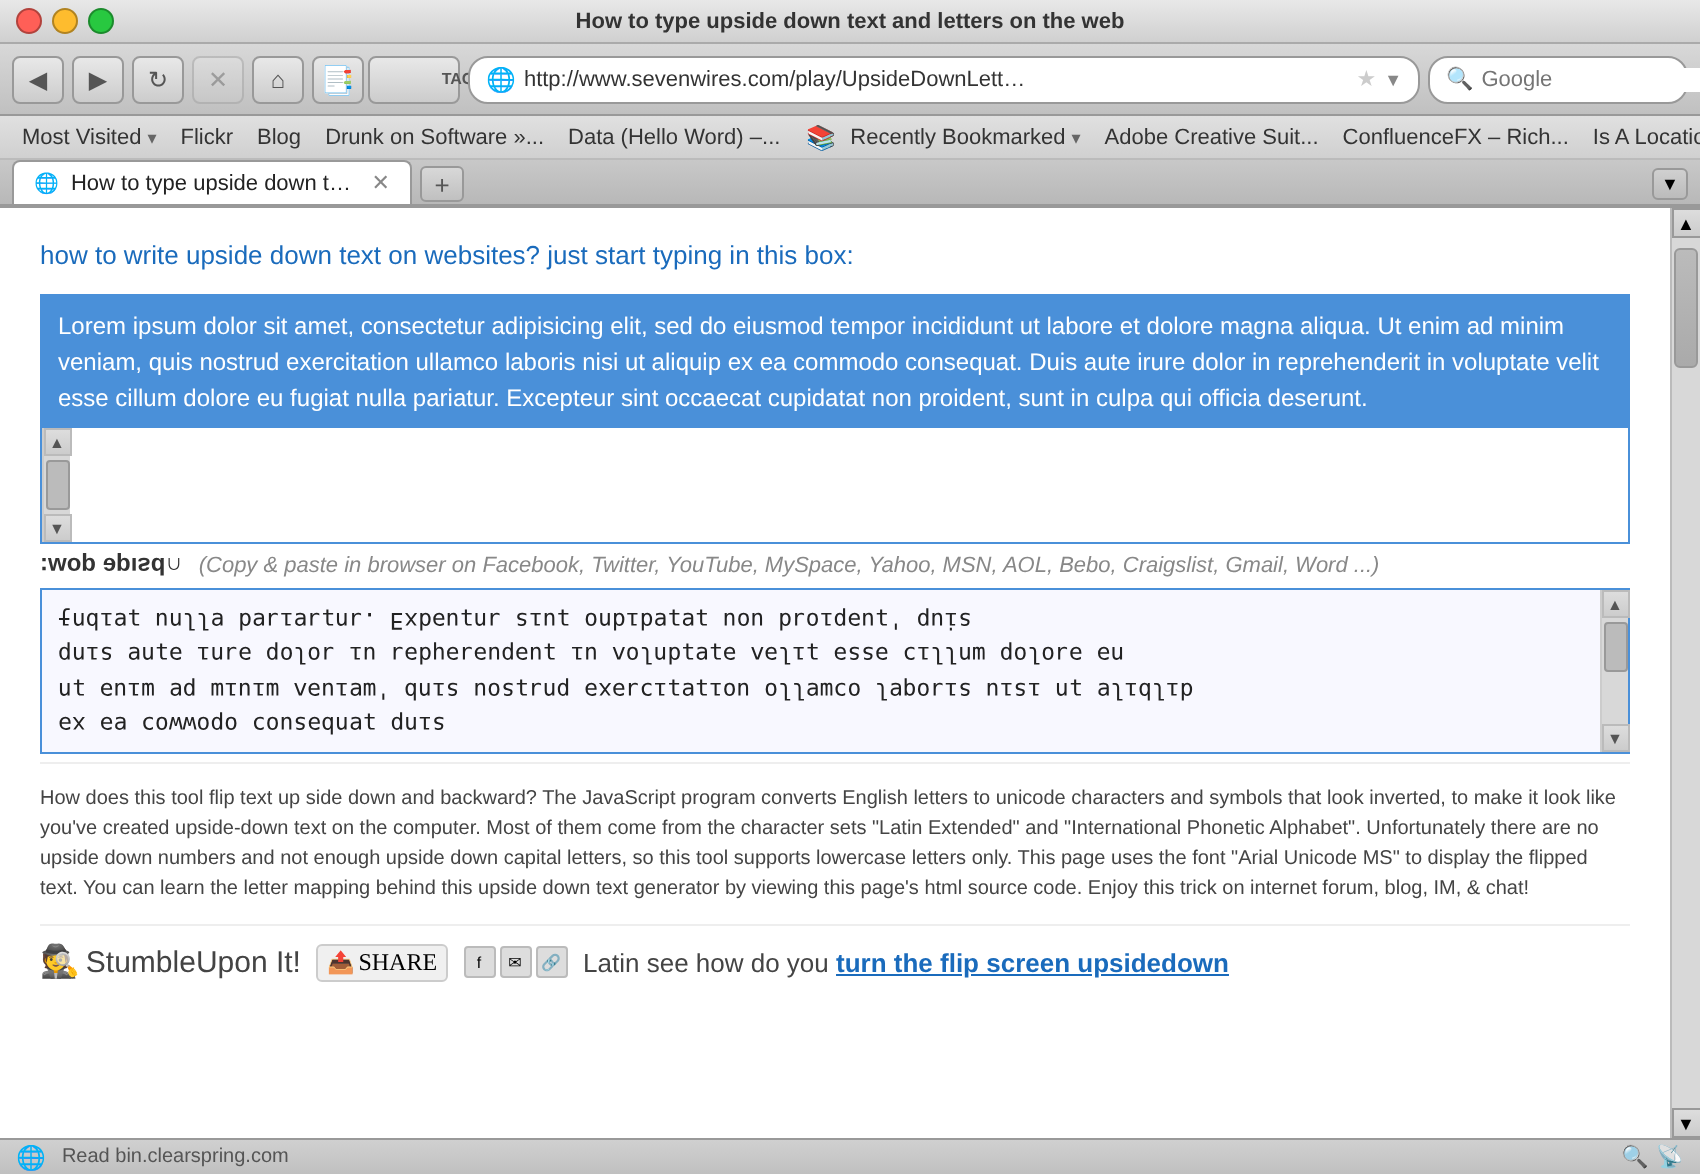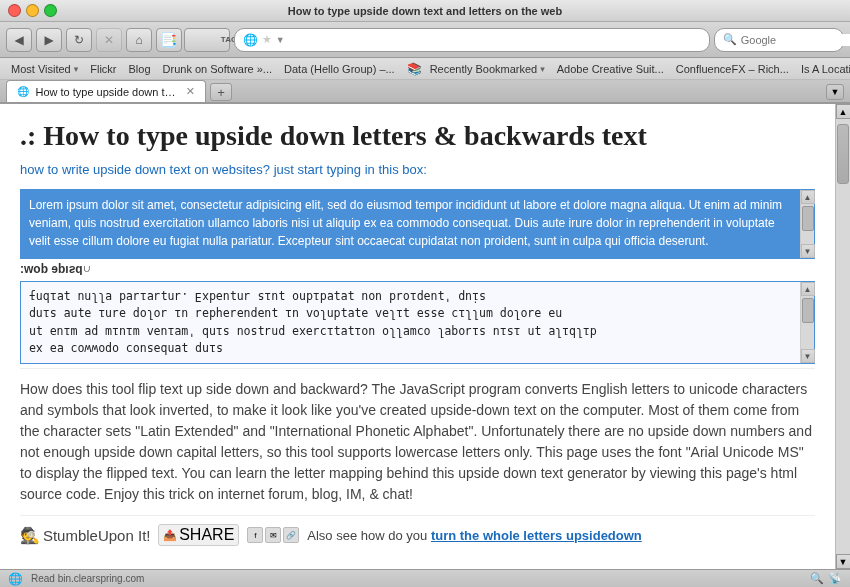--- a/index.html
+++ b/index.html
@@ -272,21 +272,21 @@
       border-radius: 4px;
       font-size: 11px;
       color: #555;
       padding: 2px 6px;
       cursor: pointer;
       text-align: center;
       width: 100%;
       margin-top: 4px;
     }
     .info-text {
-      font-size: 14px;
+      font-size: 10px;
       color: #444;
       line-height: 1.5;
     }
 
     
     .share-bar {
       display: flex;
       align-items: center;
       gap: 8px;
       padding-top: 8px;
@@ -373,20 +373,21 @@
 
     <div style="display:flex;gap:2px;align-items:center;">
       <div class="nav-btn" style="width:26px;font-size:14px;">📑</div>
       <div class="tag-btn">
         <span style="font-size:8px;font-weight:bold;">TAG</span>
       </div>
     </div>
 
     <div class="address-bar-wrap">
       <span style="font-size:12px;color:#555;">🌐</span>
+      <input type="text" value="http://www.sevenwires.com/play/UpsideDownLett…" style="">
       <span style="color:#ccc;cursor:pointer;">★</span>
       <span style="color:#888;font-size:9px;">▼</span>
     </div>
 
     <div class="search-bar-wrap">
       <span style="color:#888;font-size:11px;">🔍</span>
       <input type="text" placeholder="Google" style="">
 
     </div>
   </div>
@@ -399,21 +400,21 @@
     <div class="bm-item">
       <span>Flickr</span>
     </div>
     <div class="bm-item">
       <span>Blog</span>
     </div>
     <div class="bm-item">
       <span>Drunk on Software »...</span>
     </div>
     <div class="bm-item">
-      <span>Data (Hello Group) –...</span>
+      <span>Data (Hello Word) –...</span>
     </div>
     <div class="bm-separator"></div>
     <div style="display:flex;align-items:center;gap:2px;">
       <span style="font-size:12px;">📚</span>
     </div>
     <div class="bm-item">
       <span>Recently Bookmarked</span>
       <span class="bm-arrow">▾</span>
     </div>
     <div class="bm-item">
@@ -436,37 +437,37 @@
     </div>
     <div class="tab-new">+</div>
     <div style="margin-left:auto;display:flex;align-items:center;padding-bottom:2px;">
       <div style="background:linear-gradient(to bottom,#d0d0d0,#bbb);border:1px solid #999;border-radius:3px;width:18px;height:16px;display:flex;align-items:center;justify-content:center;font-size:9px;cursor:pointer;">▼</div>
     </div>
   </div>
 
   <div class="content-area" style="flex:1;">
     <div class="page-content">
 
-      <div class="page-title">.: How to type upside down letters &amp; backwards text</div>
 
       <div class="page-subtitle">how to write upside down text on websites? just start typing in this box:</div>
 
-      <div class="text-box-wrap" style="min-height:70px;">
+      <div class="text-box-wrap" style="min-height:70px;flex-direction:column;">
         <div class="text-box-inner selected-text">Lorem ipsum dolor sit amet, consectetur adipisicing elit, sed do eiusmod tempor incididunt ut labore et dolore magna aliqua. Ut enim ad minim veniam, quis nostrud exercitation ullamco laboris nisi ut aliquip ex ea commodo consequat. Duis aute irure dolor in reprehenderit in voluptate velit esse cillum dolore eu fugiat nulla pariatur. Excepteur sint occaecat cupidatat non proident, sunt in culpa qui officia deserunt.</div>
         <div class="text-box-scrollbar">
           <div class="text-box-sb-btn">▲</div>
           <div class="text-box-sb-track">
             <div class="text-box-sb-thumb"></div>
           </div>
           <div class="text-box-sb-btn">▼</div>
         </div>
       </div>
 
       <div style="display:flex;align-items:center;gap:8px;margin-bottom:4px;">
         <span style="font-size:12px;font-weight:bold;color:#333;transform:scaleY(-1);display:inline-block;">:ʍop ǝpısd∩</span>
+        <span class="copy-paste-note">(Copy &amp; paste in browser on Facebook, Twitter, YouTube, MySpace, Yahoo, MSN, AOL, Bebo, Craigslist, Gmail, Word ...)</span>
       </div>
 
       <div class="text-box-wrap" style="min-height:75px;background:#f8f8ff;">
         <div class="text-box-inner" style="direction:rtl;unicode-bidi:bidi-override;">
           <div style="font-family:monospace;font-size:11.5px;line-height:1.5;color:#222;transform:scaleX(-1) scaleY(-1);display:block;text-align:right;">siup 'ʇuǝpıoɹd uou ʇɐʇɐdıdno ʇuıs ɹnʇuǝdxƎ .ɹnʇɹɐıɹɐd ɐllnu ʇɐıbnɟ</div>
           <div style="font-family:monospace;font-size:11.5px;line-height:1.5;color:#222;transform:scaleX(-1) scaleY(-1);display:block;text-align:right;">nǝ ǝɹolop ɯnllıɔ ǝssǝ ʇılǝʌ ǝʇɐʇdnloʌ uı ʇuǝpuǝɹǝɥdǝɹ uı ɹolop ǝɹnı ǝʇnɐ sınp</div>
           <div style="font-family:monospace;font-size:11.5px;line-height:1.5;color:#222;transform:scaleX(-1) scaleY(-1);display:block;text-align:right;">dılbılɐ ʇn ısıu sıɹoqɐl oɔɯɐllo uoıʇɐʇıɔɹǝxǝ pnɹʇsou sınb 'ɯɐıuǝʌ ɯıuıɯ pɐ ɯıuǝ ʇn</div>
           <div style="font-family:monospace;font-size:11.5px;line-height:1.5;color:#222;transform:scaleX(-1) scaleY(-1);display:block;text-align:right;">sınp ʇɐnbǝsuoɔ opowwoɔ ɐǝ xǝ</div>
         </div>
         <div class="text-box-scrollbar">
@@ -482,29 +483,29 @@
         <div class="info-text">How does this tool flip text up side down and backward? The JavaScript program converts English letters to unicode characters and symbols that look inverted, to make it look like you've created upside-down text on the computer. Most of them come from the character sets "Latin Extended" and "International Phonetic Alphabet". Unfortunately there are no upside down numbers and not enough upside down capital letters, so this tool supports lowercase letters only. This page uses the font "Arial Unicode MS" to display the flipped text. You can learn the letter mapping behind this upside down text generator by viewing this page's html source code. Enjoy this trick on internet forum, blog, IM, &amp; chat!</div>
       </div>
 
       <div class="share-bar">
         <div style="display:flex;align-items:center;gap:3px;">
           <span style="font-size:16px;">🕵</span>
           <span style="font-size:15px;color:#444;">StumbleUpon It!</span>
         </div>
         <div style="display:flex;align-items:center;gap:2px;border:1px solid #ccc;border-radius:3px;padding:1px 4px;background:#f0f0f0;">
           <span>📤</span>
-          <span style="font-size:16px;">SHARE</span>
+          <span style="font-size:12px;font-family:Liberation Serif, serif;">SHARE</span>
         </div>
         <div class="share-icons">
           <div class="share-icon-box">f</div>
           <div class="share-icon-box">✉</div>
           <div class="share-icon-box">🔗</div>
         </div>
         <span class="also-see">
-          <span>Also see how do you </span><span class="also-see-link">turn the whole letters upsidedown</span>
+          <span>Latin see how do you </span><span class="also-see-link">turn the flip screen upsidedown</span>
         </span>
       </div>
     </div>
 
     <div class="scrollbar">
       <div class="scrollbar-up">▲</div>
       <div class="scrollbar-track">
         <div class="scrollbar-thumb"></div>
       </div>
       <div class="scrollbar-down">▼</div>

